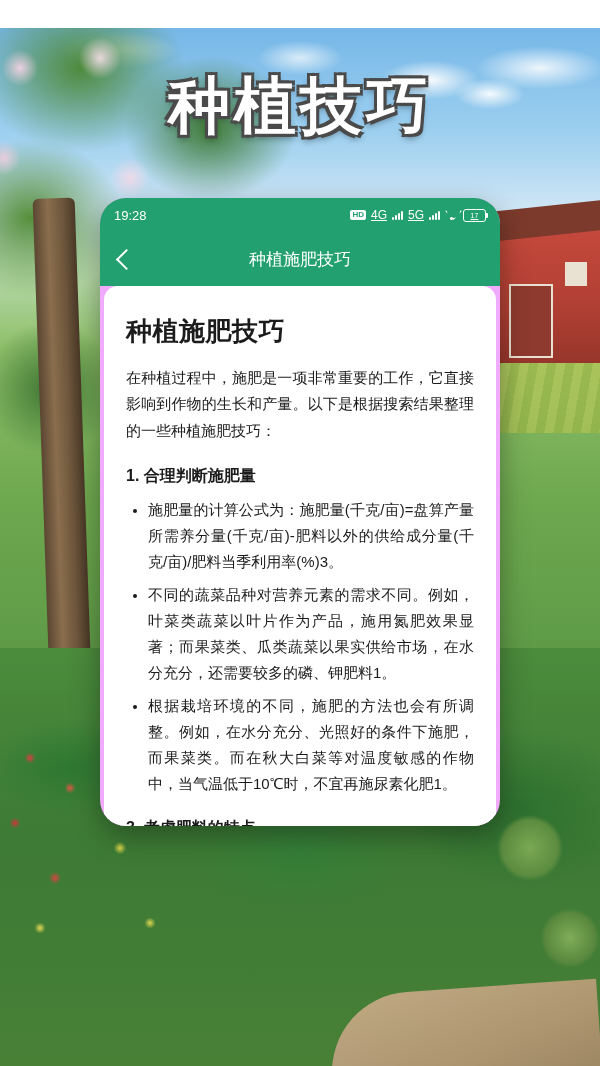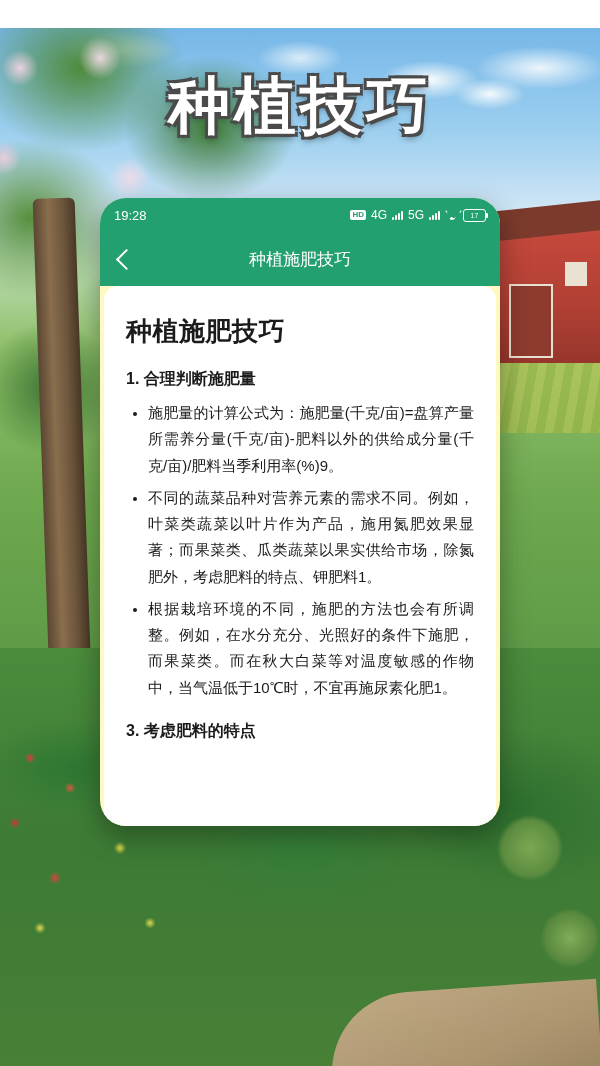--- a/index.html
+++ b/index.html
@@ -151,21 +151,21 @@
       -3px -3px 0 #4a4a4a, 3px -3px 0 #4a4a4a, -3px 3px 0 #4a4a4a, 3px 3px 0 #4a4a4a,
       0 4px 7px rgba(0,0,0,.45);
     font-family: "DejaVu Sans", "Liberation Sans", sans-serif;
   }
 
   
   .phone {
     position: absolute;
     left: 100px; top: 170px;
     width: 400px; height: 628px;
-    background: #fef9c3;
+    background: #f0abfc;
     border-radius: 26px;
     box-shadow: 0 10px 28px rgba(0,0,0,.35);
     overflow: hidden;
     display: flex;
     flex-direction: column;
   }
   .statusbar {
     height: 34px;
     background: #23a06f;
     display: flex;
@@ -173,20 +173,21 @@
     justify-content: space-between;
     padding: 0 14px;
     color: #ffffff;
     font-size: 13px;
   }
   .status-right {
     display: flex;
     align-items: center;
     gap: 5px;
     font-size: 9px;
+    text-decoration: underline;
   }
   .badge-hd {
     background: #ffffff;
     color: #23a06f;
     border-radius: 2px;
     padding: 1px 2px;
     font-size: 8px;
     font-weight: bold;
     line-height: 1;
   }
@@ -365,28 +366,29 @@
 
     <div class="appbar">
       <div class="back-btn">
         <span class="chev"></span>
       </div>
       <div class="appbar-title">种植施肥技巧</div>
     </div>
 
     <div class="content">
       <h1>种植施肥技巧</h1>
+      <p class="intro">在种植过程中，施肥是一项非常重要的工作，它直接影响到作物的生长和产量。以下是根据搜索结果整理的一些种植施肥技巧：</p>
 
       <h2>1. 合理判断施肥量</h2>
       <ul>
-        <li>施肥量的计算公式为：施肥量(千克/亩)=盘算产量所需养分量(千克/亩)-肥料以外的供给成分量(千克/亩)/肥料当季利用率(%)9。</li>
+        <li>施肥量的计算公式为：施肥量(千克/亩)=盘算产量所需养分量(千克/亩)-肥料以外的供给成分量(千克/亩)/肥料当季利用率(%)3。</li>
       </ul>
 
       <ul>
-        <li>不同的蔬菜品种对营养元素的需求不同。例如，叶菜类蔬菜以叶片作为产品，施用氮肥效果显著；而果菜类、瓜类蔬菜以果实供给市场，除氮肥外，考虑肥料的特点、钾肥料1。</li>
+        <li>不同的蔬菜品种对营养元素的需求不同。例如，叶菜类蔬菜以叶片作为产品，施用氮肥效果显著；而果菜类、瓜类蔬菜以果实供给市场，在水分充分，还需要较多的磷、钾肥料1。</li>
         <li>根据栽培环境的不同，施肥的方法也会有所调整。例如，在水分充分、光照好的条件下施肥，而果菜类。而在秋大白菜等对温度敏感的作物中，当气温低于10℃时，不宜再施尿素化肥1。</li>
       </ul>
 
       <h2>3. 考虑肥料的特点</h2>
     </div>
 
   </div>
 </div>
 
 </body></html>

